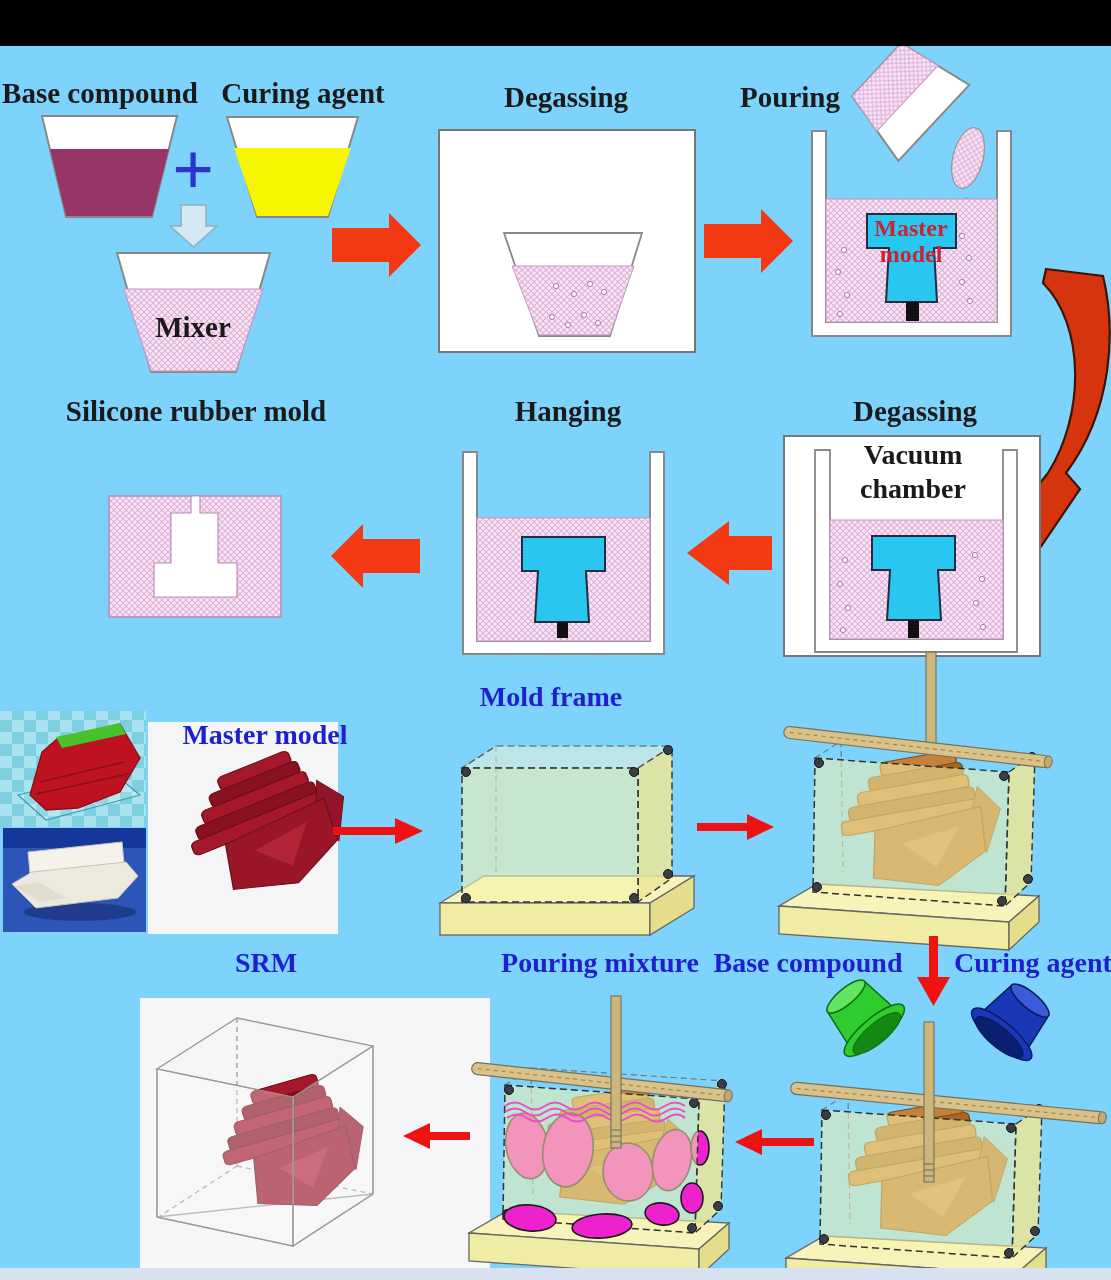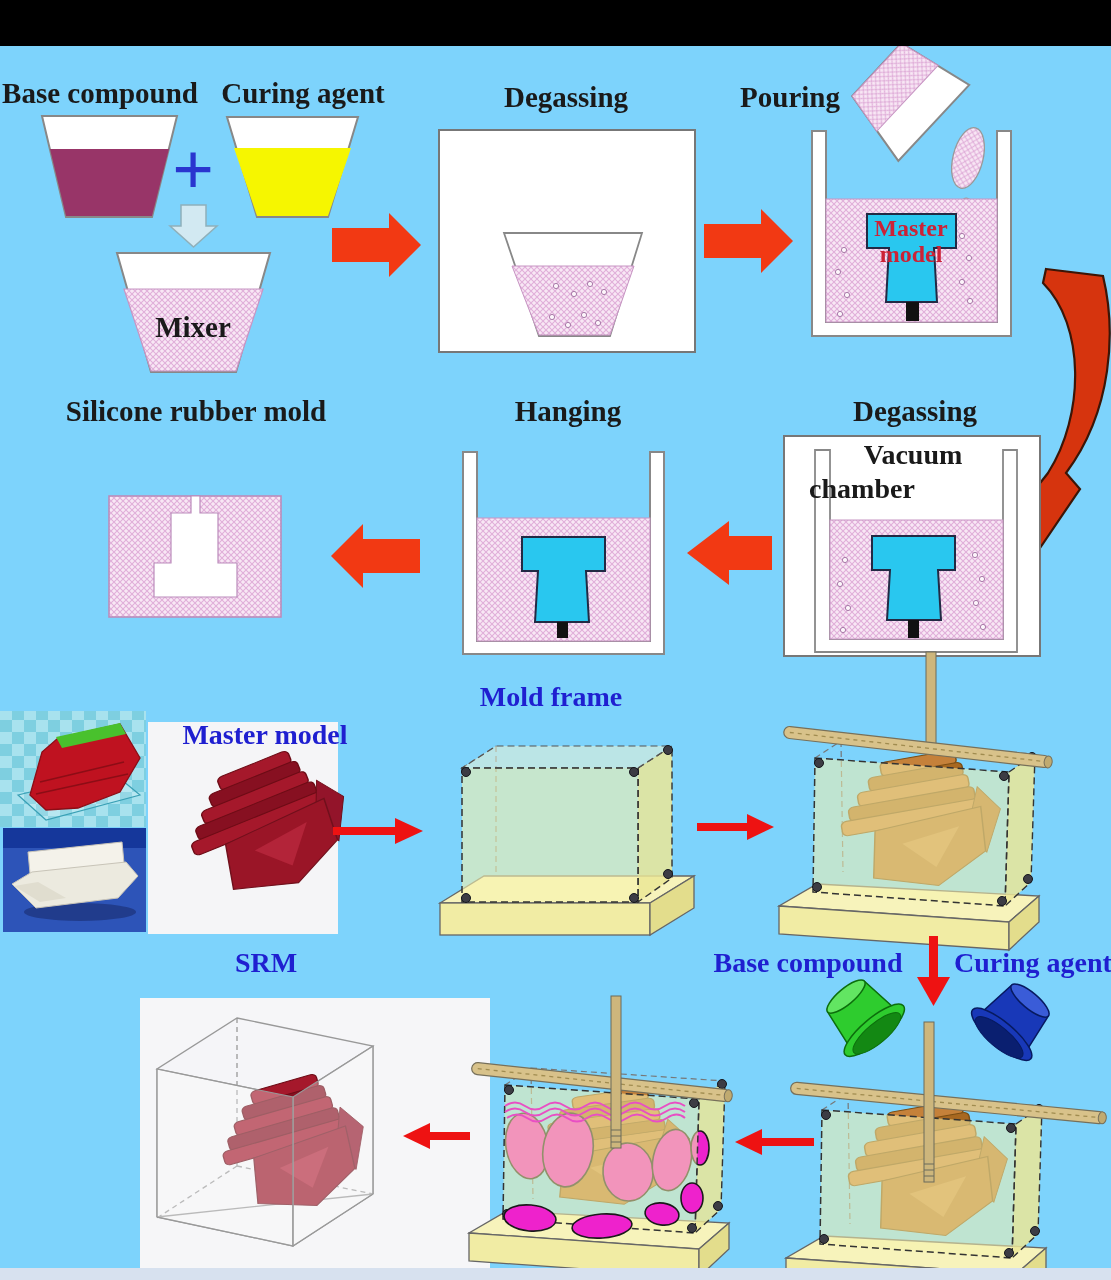--- a/index.html
+++ b/index.html
@@ -366,20 +366,21 @@
   <div class="lbl plus" style="left:193px;top:136px">+</div>
   <div class="lbl black" style="left:193px;top:312px">Mixer</div>
   <div class="lbl black" style="left:566px;top:82px">Degassing</div>
   <div class="lbl black" style="left:790px;top:82px">Pouring</div>
   <div class="lbl small-red" style="left:911px;top:216px">Master</div>
   <div class="lbl small-red" style="left:911px;top:242px">model</div>
   <div class="lbl black" style="left:196px;top:396px">Silicone rubber mold</div>
   <div class="lbl black" style="left:568px;top:396px">Hanging</div>
   <div class="lbl black" style="left:915px;top:396px">Degassing</div>
   <div class="lbl blackmid" style="left:913px;top:440px">Vacuum</div>
-  <div class="lbl blackmid" style="left:862px;top:474px">chamber</div>
+  <div class="lbl blackmid" style="left:913px;top:474px">chamber</div>
 
   <div class="lbl blue" style="left:265px;top:720px">Master model</div>
   <div class="lbl blue" style="left:551px;top:682px">Mold frame</div>
   <div class="lbl blue" style="left:266px;top:948px">SRM</div>
+  <div class="lbl blue" style="left:600px;top:948px">Pouring mixture</div>
   <div class="lbl blue" style="left:808px;top:948px">Base compound</div>
   <div class="lbl blue" style="left:1033px;top:948px">Curing agent</div>
 </div>
 
 </body></html>

